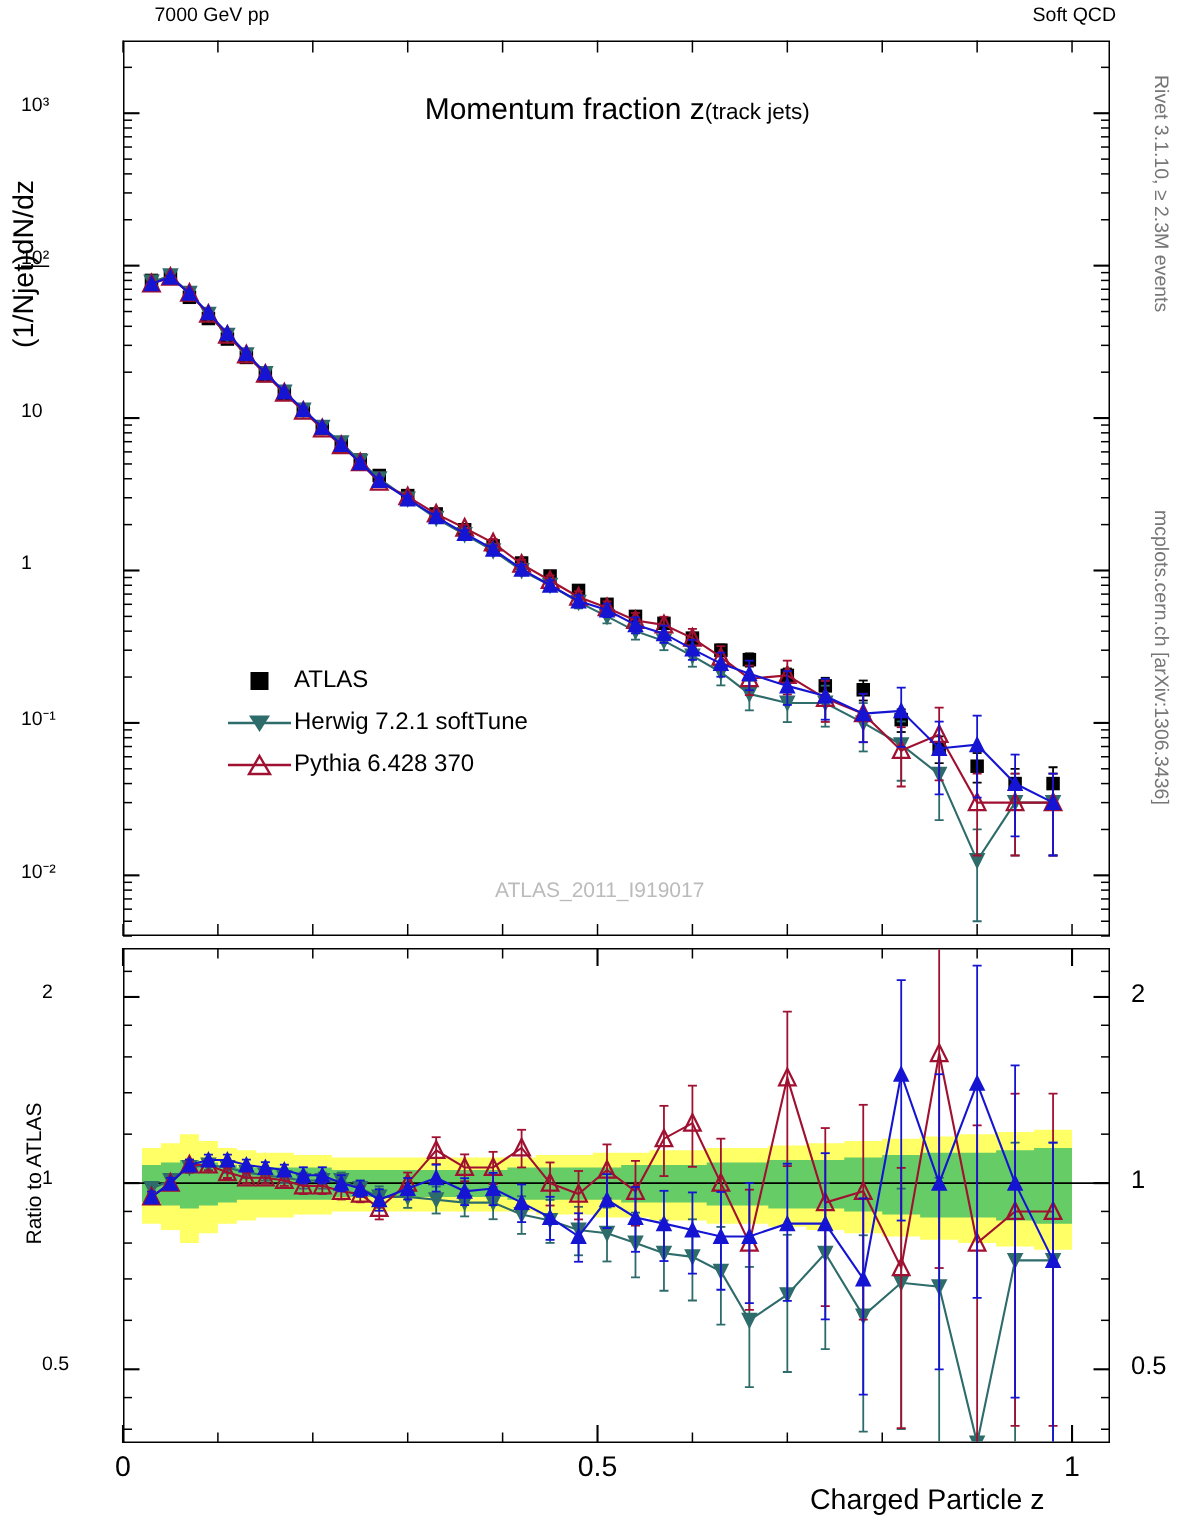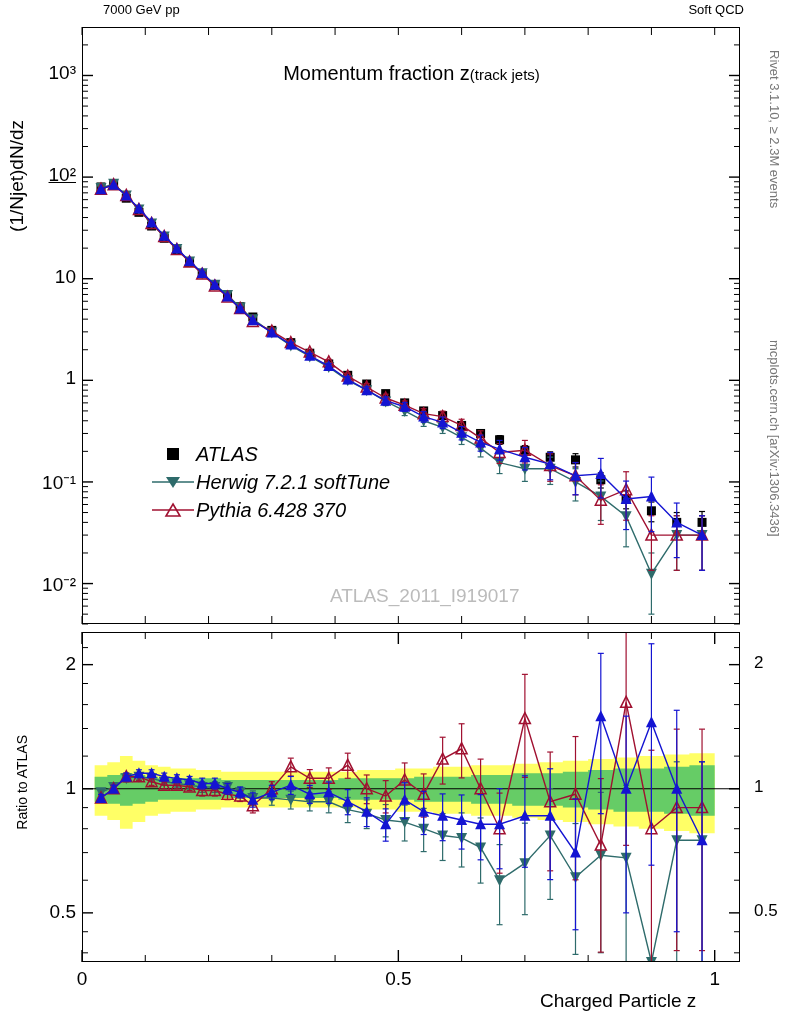--- a/index.html
+++ b/index.html
@@ -12,27 +12,27 @@
   #rl1{top:50px;}
   #rl2{top:340px;}
   #ylab-main{position:absolute;left:6px;top:120px;writing-mode:vertical-rl;transform:rotate(180deg);font-size:19px;white-space:nowrap;}
   #ylab-ratio{position:absolute;left:14px;top:735px;writing-mode:vertical-rl;transform:rotate(180deg);font-size:14px;white-space:nowrap;}
   #xlab{position:absolute;left:540px;top:990px;font-size:19px;white-space:nowrap;}
   .frame{position:absolute;border:1.4px solid #000;box-sizing:border-box;}
   #main-frame{left:82px;top:27px;width:658px;height:597px;}
   #ratio-frame{left:82px;top:632px;width:658px;height:330px;}
   #chart-title{position:absolute;left:0;right:0;top:62px;text-align:center;font-size:20px;padding-left:37px;}
   #chart-title .sub{font-size:15px;}
-  .ytl{position:absolute;font-size:19px;text-align:right;white-space:nowrap;}
+  .ytl{position:absolute;font-size:13px;text-align:left;white-space:nowrap;}
   .xtl{position:absolute;font-size:19px;text-align:center;white-space:nowrap;}
   .ytl-r{position:absolute;font-size:17px;text-align:left;white-space:nowrap;}
-  #legend{position:absolute;left:150px;top:440px;font-size:20px;font-style:italic;}
+  #legend{position:absolute;left:150px;top:440px;font-size:16px;}
   .leg-row{height:28px;display:flex;align-items:center;}
   .leg-mk{width:46px;display:flex;align-items:center;justify-content:center;}
-  #watermark{position:absolute;left:330px;top:585px;font-size:19px;color:#bbb;}
+  #watermark{position:absolute;left:330px;top:585px;font-size:14px;color:#bbb;}
   svg{display:block;}
   .ov{position:absolute;left:0;top:0;}
 </style>
 </head>
 <body>
 
 <div id="root">
 
   <div class="hdr" id="hdr-left">7000 GeV pp</div>
   <div class="hdr" id="hdr-right">Soft QCD</div>

